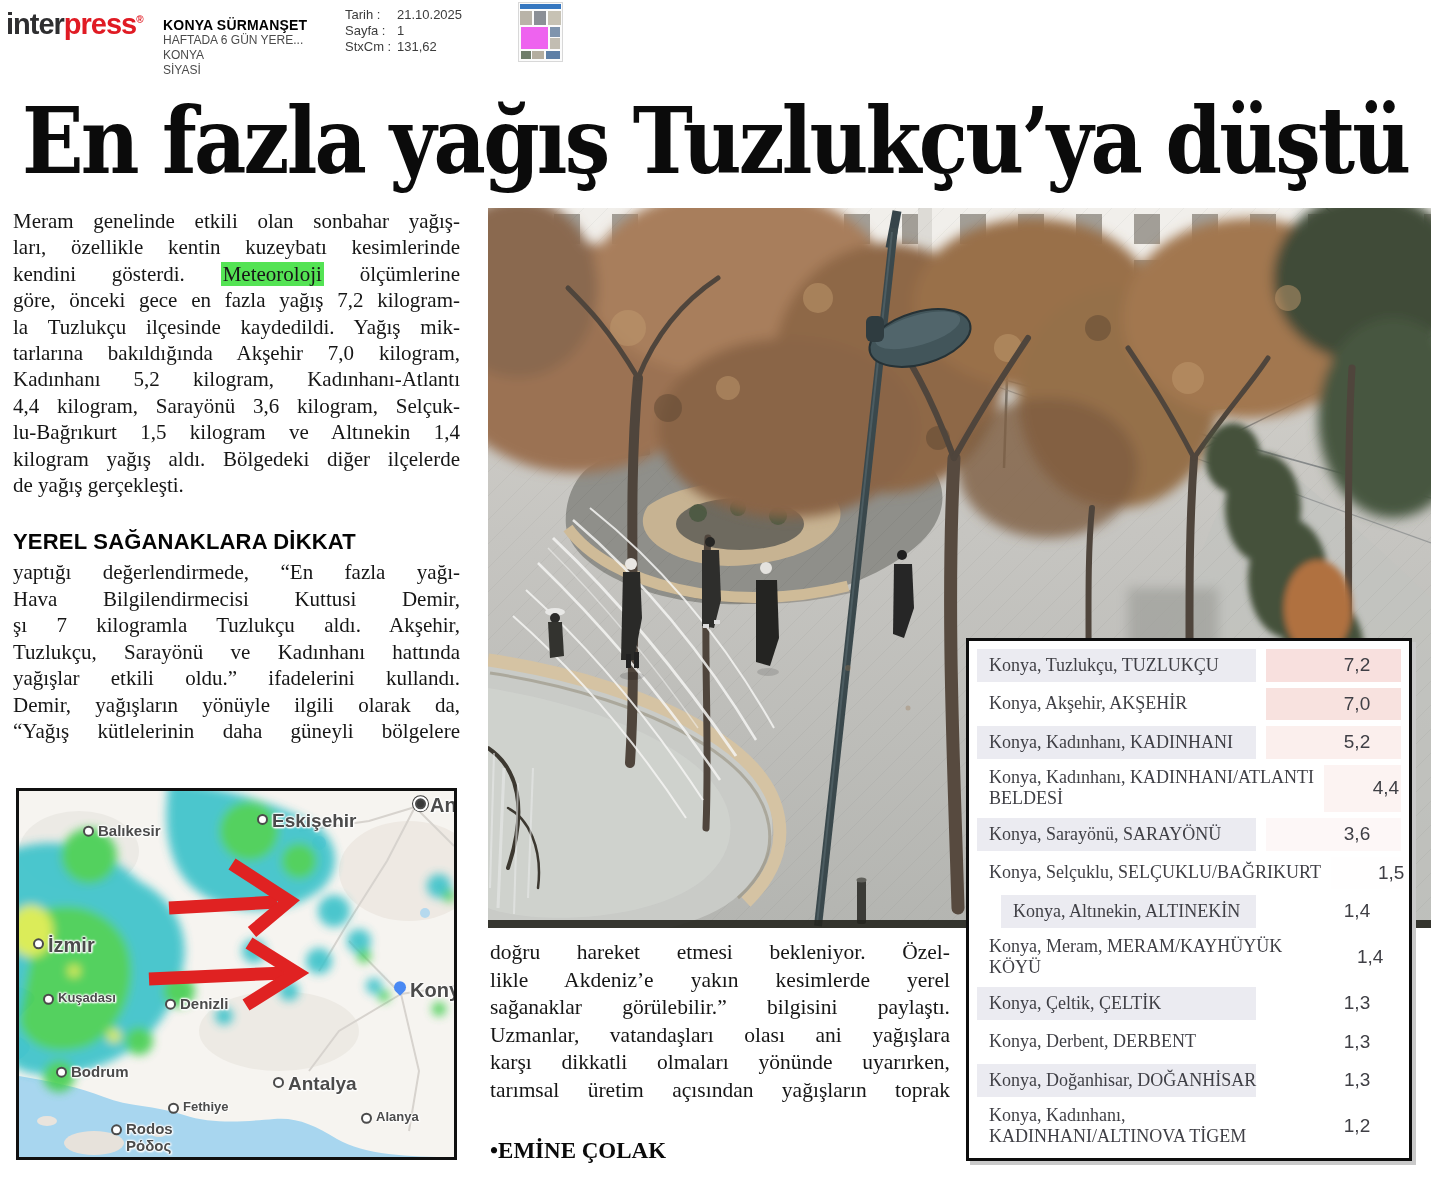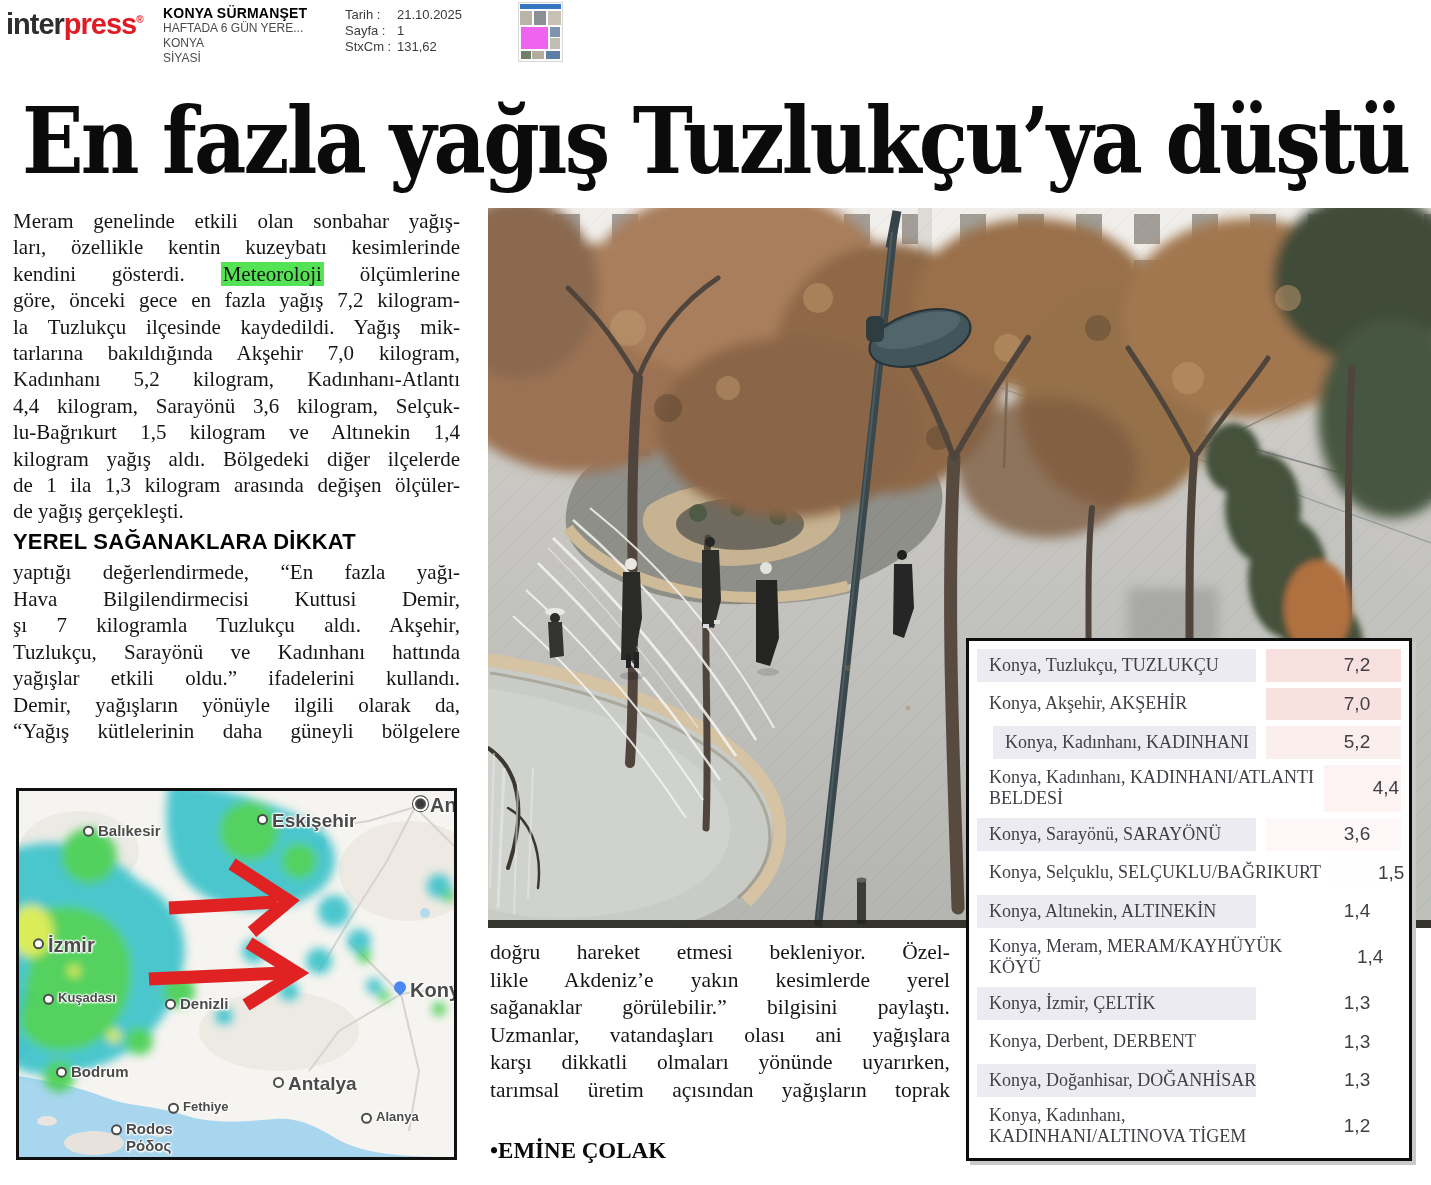--- a/index.html
+++ b/index.html
@@ -3,21 +3,21 @@
 <meta charset="utf-8">
 <style>
   html,body{margin:0;padding:0;background:#fff;}
   .page{position:relative;width:1431px;height:1185px;background:#fff;overflow:hidden;
         font-family:"Liberation Sans",sans-serif;}
   
   .logo{position:absolute;left:6px;top:8px;font-weight:bold;font-size:29px;letter-spacing:-1px;
         font-family:"Liberation Sans",sans-serif;}
   .logo .lb{color:#2e2e30;} .logo .lr{color:#e01b24;}
   .logo sup{font-size:10px;color:#e01b24;}
-  .srcblock{position:absolute;left:163px;top:6px;line-height:14px;}
+  .srcblock{position:absolute;left:163px;top:18px;line-height:14px;}
   .srcblock .t{font-size:14px;font-weight:bold;color:#000;letter-spacing:.2px;}
   .srcblock .s{font-size:12px;color:#4a4a4a;margin-top:1px;}
   .metablock{position:absolute;left:345px;top:7px;font-size:13px;color:#3c3c3c;line-height:16px;}
   .metablock .row{white-space:nowrap;}
   .metablock .lab{display:inline-block;width:52px;}
   .thumb{position:absolute;left:519px;top:3px;width:43px;height:58px;background:#fbfbfb;
          box-shadow:0 0 0 1px #d8d8d8;}
   .thumb div{position:absolute;}
   
   .headline{position:absolute;left:22px;top:96px;width:1402px;white-space:nowrap;
@@ -106,21 +106,20 @@
       </div>
     <div class="tline"><span>kendini gösterdi. </span><span class="hl">Meteoroloji</span><span> ölçümlerine</span></div>
     <div>
         <div class="tline">göre, önceki gece en fazla yağış 7,2 kilogram-</div>
         <div class="tline">la Tuzlukçu ilçesinde kaydedildi. Yağış mik-</div>
         <div class="tline">tarlarına bakıldığında Akşehir 7,0 kilogram,</div>
         <div class="tline">Kadınhanı 5,2 kilogram, Kadınhanı-Atlantı</div>
         <div class="tline">4,4 kilogram, Sarayönü 3,6 kilogram, Selçuk-</div>
         <div class="tline">lu-Bağrıkurt 1,5 kilogram ve Altınekin 1,4</div>
         <div class="tline">kilogram yağış aldı. Bölgedeki diğer ilçelerde</div>
-        <div class="tline">de 1 ila 1,3 kilogram arasında değişen ölçüler-</div>
       </div>
     <div class="tline last">de yağış gerçekleşti.</div>
   </div>
 
   <div class="subhead">YEREL SAĞANAKLARA DİKKAT</div>
 
   <div class="para p2">
     <div>
         <div class="tline">yaptığı değerlendirmede, “En fazla yağı-</div>
         <div class="tline">Hava Bilgilendirmecisi Kuttusi Demir,</div>
@@ -462,21 +461,21 @@
           <div>Konya, Tuzlukçu, TUZLUKÇU</div>
         </div>
         <div class="tval" style="background: rgba(242, 199, 194, 0.55);">7,2</div>
       </div>
       <div class="trow" style="flex-grow: 1;">
         <div class="tname">
           <div>Konya, Akşehir, AKŞEHİR</div>
         </div>
         <div class="tval" style="background: rgba(242, 199, 194, 0.52);">7,0</div>
       </div>
-      <div class="trow" style="flex-grow: 1; margin-left: 16px;">
+      <div class="trow" style="flex-grow: 1;">
         <div class="tname">
           <div>Konya, Kadınhanı, KADINHANI</div>
         </div>
         <div class="tval" style="background: rgba(242, 199, 194, 0.294);">5,2</div>
       </div>
       <div class="trow" style="flex-grow: 1.38;">
         <div class="tname">
           <div>Konya, Kadınhanı, KADINHANI/ATLANTI</div>
           <div>BELDESİ</div>
         </div>
@@ -487,36 +486,36 @@
           <div>Konya, Sarayönü, SARAYÖNÜ</div>
         </div>
         <div class="tval" style="background: rgba(242, 199, 194, 0.137);">3,6</div>
       </div>
       <div class="trow" style="flex-grow: 1;">
         <div class="tname">
           <div>Konya, Selçuklu, SELÇUKLU/BAĞRIKURT</div>
         </div>
         <div class="tval" style="background: rgba(242, 199, 194, 0.01);">1,5</div>
       </div>
-      <div class="trow" style="flex-grow: 1;">
+      <div class="trow" style="flex-grow: 1; margin-left: 24px;">
         <div class="tname">
           <div>Konya, Altınekin, ALTINEKİN</div>
         </div>
         <div class="tval" style="background: rgba(242, 199, 194, 0.008);">1,4</div>
       </div>
       <div class="trow" style="flex-grow: 1.38; justify-content: flex-end;">
         <div class="tname">
           <div>Konya, Meram, MERAM/KAYHÜYÜK</div>
           <div>KÖYÜ</div>
         </div>
         <div class="tval" style="background: rgba(242, 199, 194, 0.008);">1,4</div>
       </div>
       <div class="trow" style="flex-grow: 1;">
         <div class="tname">
-          <div>Konya, İzmir, ÇELTİK</div>
+          <div>Konya, Çeltik, ÇELTİK</div>
         </div>
         <div class="tval" style="background: rgba(242, 199, 194, 0.004);">1,3</div>
       </div>
       <div class="trow" style="flex-grow: 1;">
         <div class="tname">
           <div>Konya, Derbent, DERBENT</div>
         </div>
         <div class="tval" style="background: rgba(242, 199, 194, 0.004);">1,3</div>
       </div>
       <div class="trow" style="flex-grow: 1;">

